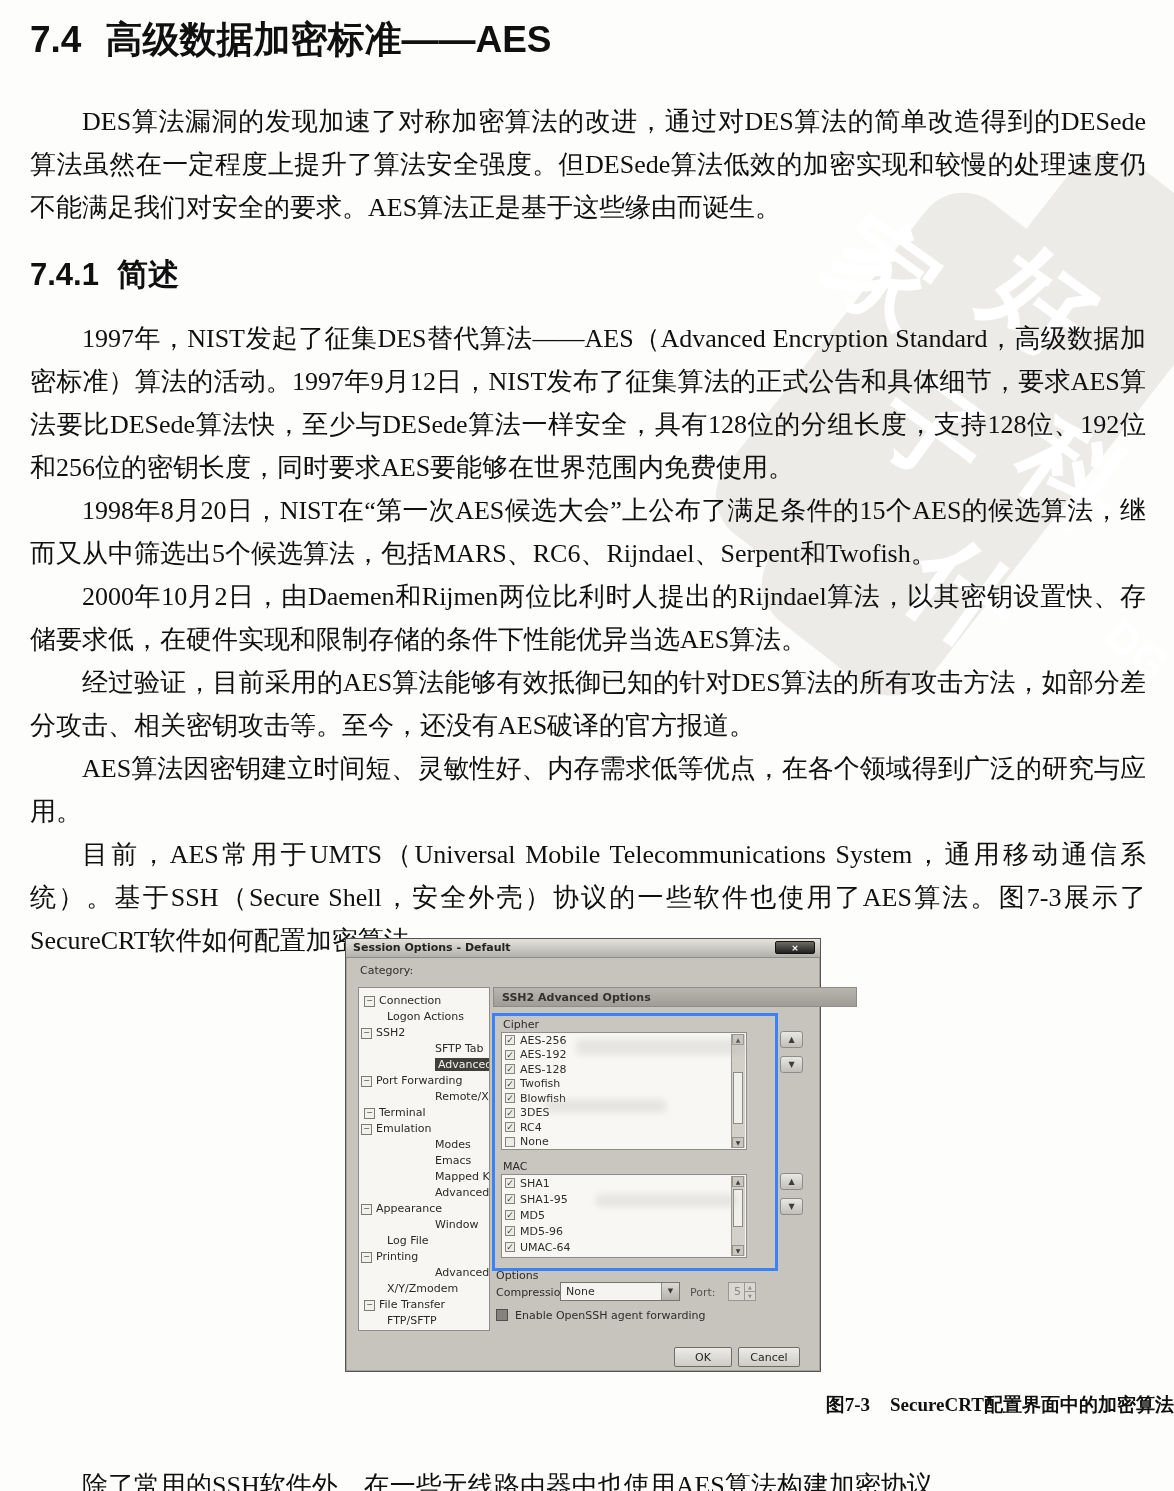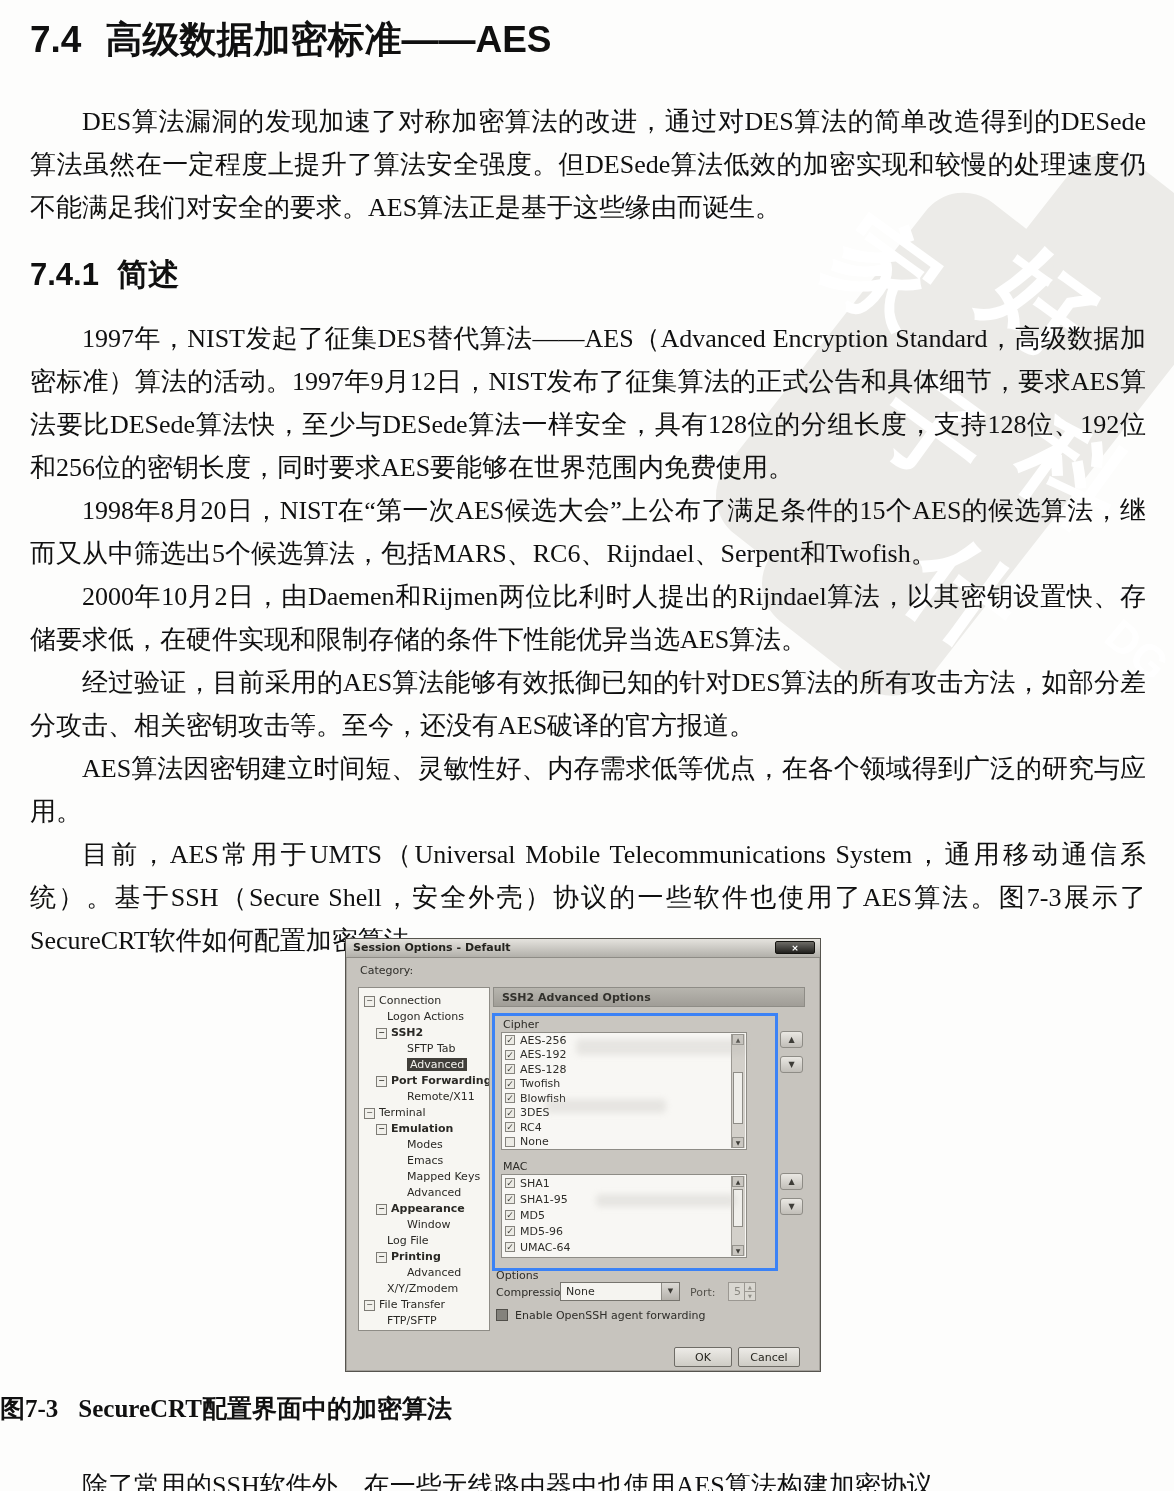--- a/index.html
+++ b/index.html
@@ -23,22 +23,22 @@
 
   
   .text-flow { position:absolute; left:30px; right:28px; top:14px; z-index:1; }
   .h1 { font-family:"Liberation Sans",sans-serif; font-weight:bold; font-size:37px; line-height:52px; margin:0 0 34px 0; }
   .h1 .num { margin-right:24px; }
   .h2 { font-family:"Liberation Sans",sans-serif; font-weight:bold; font-size:31px; line-height:44px; margin:24px 0 20px 0; }
   .h2 .num { margin-right:18px; }
   .para { font-size:26px; line-height:43px; text-align:justify; text-indent:2em; margin:0; }
 
   .figure-caption {
-    position:absolute; top:1392px; left:0; width:100%; text-align:left; z-index:1;
-    font-weight:bold; font-size:25px; font-family:"Liberation Serif",serif;
+    position:absolute; top:1392px; left:0; width:100%; text-align:right; z-index:1;
+    font-weight:bold; font-size:19px; font-family:"Liberation Serif",serif;
   }
   .figure-caption .num { margin-right:20px; }
   .closing {
     position:absolute; top:1438px; left:30px; right:28px; z-index:1;
     font-size:26px; line-height:43px; text-indent:2em;
   }
 
   
   .dialog {
     position:absolute; left:345px; top:938px; width:476px; height:434px; z-index:2;
@@ -51,25 +51,25 @@
     background:linear-gradient(#6d6b66,#21201d); border-radius:2px; border:1px solid #14130f;
     color:#fff; text-align:center; line-height:12px; font-size:9px; font-weight:bold; box-sizing:border-box; cursor:default; }
 
   .category-label { position:absolute; left:14px; top:25px; }
 
   .tree { position:absolute; left:12px; top:48px; width:132px; height:344px;
           background:#f7f6f2; border:1px solid #8e8c86; padding-top:5px; box-sizing:border-box; overflow:hidden; }
   .trow { height:16px; line-height:15px; white-space:nowrap; font-size:11px; color:#2a2925; }
   .exp { display:inline-block; width:9px; height:9px; border:1px solid #7d7b75; background:#f1f0eb;
          font-size:8px; line-height:7px; text-align:center; vertical-align:1px; margin-right:4px; color:#4b4a44; }
-  .p5  { padding-left:5px; }  .p19 { padding-left:17px;font-weight:bold; }
-  .p36 { padding-left:28px; } .p50 { padding-left:48px; }
+  .p5  { padding-left:5px; }  .p19 { padding-left:2px; }
+  .p36 { padding-left:28px; } .p50 { padding-left:76px; }
   .sel { background:#413f3a; color:#f4f3ee; padding:0 3px; }
 
-  .hdr { position:absolute; left:147px; top:48px; width:312px; height:20px; box-sizing:border-box;
+  .hdr { position:absolute; left:147px; top:48px; width:364px; height:20px; box-sizing:border-box;
          background:linear-gradient(#b7b5ae,#a09d97); border:1px solid #8e8c86;
          font-weight:bold; color:#32312c; padding:3px 0 12px 8px; }
 
   .outerbox { position:absolute; left:146px; top:74px; width:280px; height:252px;
               border:3px solid #3b82f6; background:#c9c6c0; }
   .grp-label { position:absolute; left:8px; font-size:11px; color:#2c2b26; }
   .list { position:absolute; left:6px; width:246px; background:#f8f7f4; border:1px solid #8e8c86; overflow:hidden; box-sizing:border-box; }
   .lrow { display:flex; align-items:center; gap:5px; padding-left:3px; }
   .cipher-list .lrow { height:14.5px; }
   .mac-list .lrow { height:16px; }

